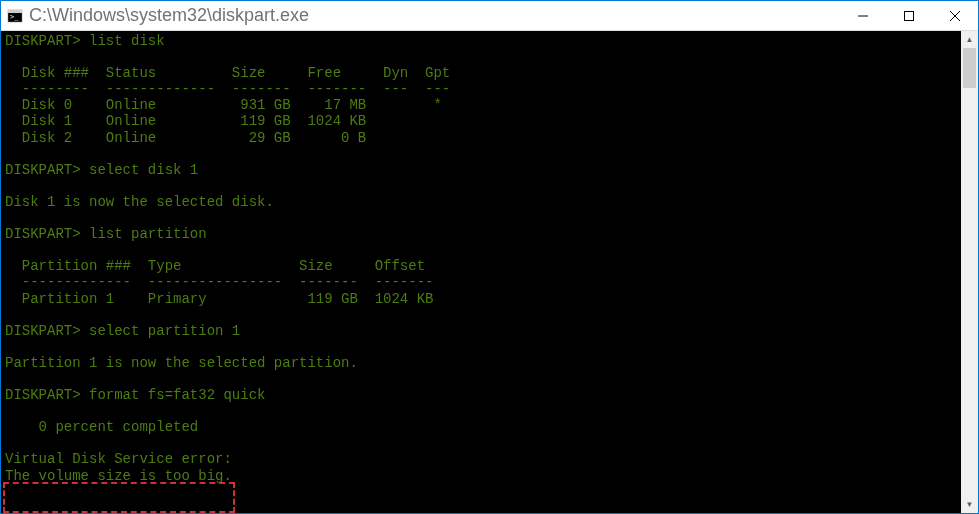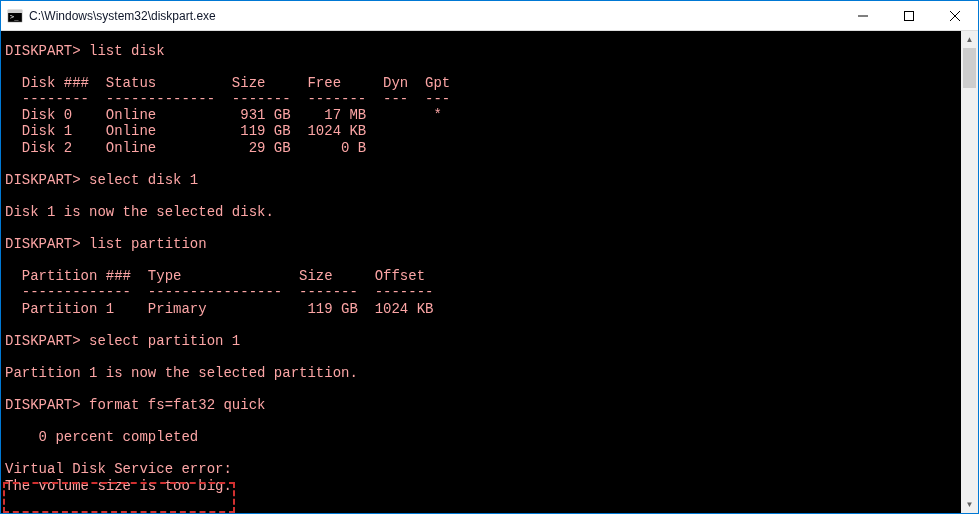--- a/index.html
+++ b/index.html
@@ -28,22 +28,22 @@
     }
     .titlebar-icon {
       width: 16px;
       height: 16px;
       margin-right: 6px;
       display: inline-flex;
       align-items: center;
       justify-content: center;
     }
     .titlebar-title {
-      font-size: 12px;
-      color: #0f172a;
+      font-size: 18px;
+      color: #737373;
       flex: 1;
     }
     .titlebar-controls {
       display: flex;
       height: 100%;
     }
     .titlebar-btn {
       width: 46px;
       height: 100%;
       display: flex;
@@ -57,25 +57,25 @@
     }
     .console-area {
       flex: 1;
       display: flex;
       background: #000;
       position: relative;
     }
     .console {
       flex: 1;
       background: #000;
-      color: #fca5a5;
+      color: #4d7c0f;
       font-family: 'Consolas', 'Courier New', monospace;
       font-size: 14px;
       line-height: 1.15;
-      padding: 12px 4px;
+      padding: 2px 4px;
       white-space: pre;
       overflow: hidden;
     }
     .scrollbar {
       width: 17px;
       background: #f0f0f0;
       display: flex;
       flex-direction: column;
     }
     .scroll-arrow {

